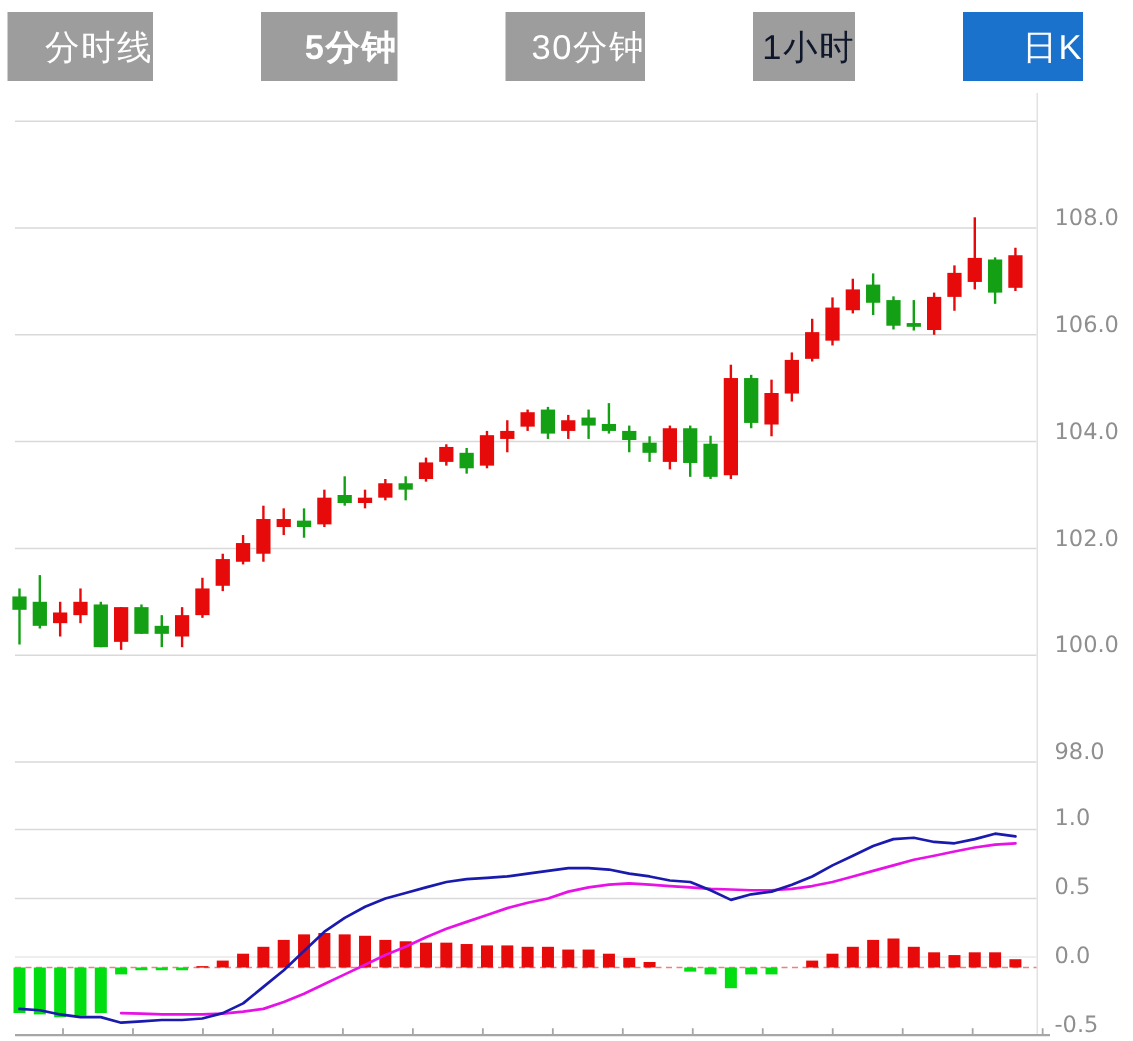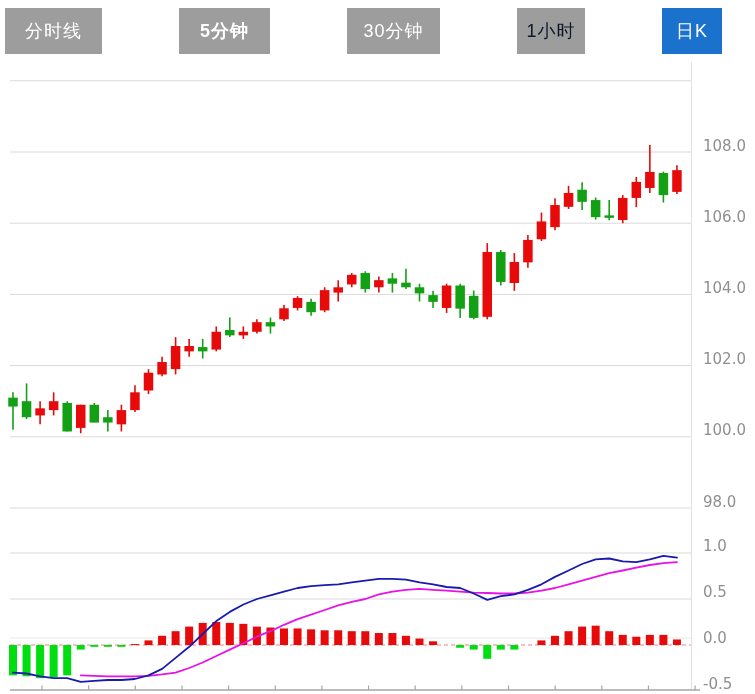--- a/index.html
+++ b/index.html
@@ -1,34 +1,34 @@
 <!DOCTYPE html>
 <html><head>
 <meta charset="utf-8">
 <style>
   html,body{margin:0;padding:0;background:#ffffff;}
   .app{position:relative;width:755px;height:694px;background:#ffffff;overflow:hidden;
        font-family:"Liberation Sans","DejaVu Sans",sans-serif;}
   .toolbar{position:absolute;top:8px;left:5px;width:717px;height:46px;
            display:flex;justify-content:space-between;z-index:2;}
-  .tb-btn{height:46px;line-height:46px;text-align:center;color:#ffffff;
-          font-size:18px;cursor:pointer;user-select:none;letter-spacing:1px;}
+  .tb-btn{height:46px;line-height:46px;text-align:right;color:#ffffff;
+          font-size:23px;cursor:pointer;user-select:none;letter-spacing:1px;}
   .chart-svg{position:absolute;left:0;top:0;}
   .axis-label{font-family:"DejaVu Sans","Liberation Sans",sans-serif;}
 </style>
 </head>
 <body>
 
 <div class="app">
   <div class="toolbar" id="toolbar">
       <div class="tb-btn" style="width: 97px; background: rgb(157, 157, 157); color: rgb(255, 255, 255);">分时线</div>
       <div class="tb-btn" style="width: 91px; background: rgb(157, 157, 157); color: rgb(255, 255, 255); font-weight: bold;">5分钟</div>
       <div class="tb-btn" style="width: 93px; background: rgb(157, 157, 157); color: rgb(255, 255, 255);">30分钟</div>
       <div class="tb-btn" style="width: 68px; background: rgb(157, 157, 157); color: #0f172a;">1小时</div>
-      <div class="tb-btn active" style="width: 60px; background: rgb(27, 114, 205); color: rgb(255, 255, 255);">日K</div>
+      <div class="tb-btn active" style="width: 80px; background: rgb(27, 114, 205); color: rgb(255, 255, 255);">日K</div>
     </div>
   <svg id="chart" class="chart-svg" width="755" height="694" viewBox="0 0 755 694">
       <g>
         <line x1="10" y1="80.8" x2="691" y2="80.8" stroke="#d9d9d9" stroke-width="1"></line>
         <line x1="10" y1="152" x2="691" y2="152" stroke="#d9d9d9" stroke-width="1"></line>
         <text x="703" y="146" fill="#8f8f8f" font-size="15" dominant-baseline="middle" class="axis-label">108.0</text>
         <line x1="10" y1="223.2" x2="691" y2="223.2" stroke="#d9d9d9" stroke-width="1"></line>
         <text x="703" y="217.2" fill="#8f8f8f" font-size="15" dominant-baseline="middle" class="axis-label">106.0</text>
         <line x1="10" y1="294.4" x2="691" y2="294.4" stroke="#d9d9d9" stroke-width="1"></line>
         <text x="703" y="288.4" fill="#8f8f8f" font-size="15" dominant-baseline="middle" class="axis-label">104.0</text>

